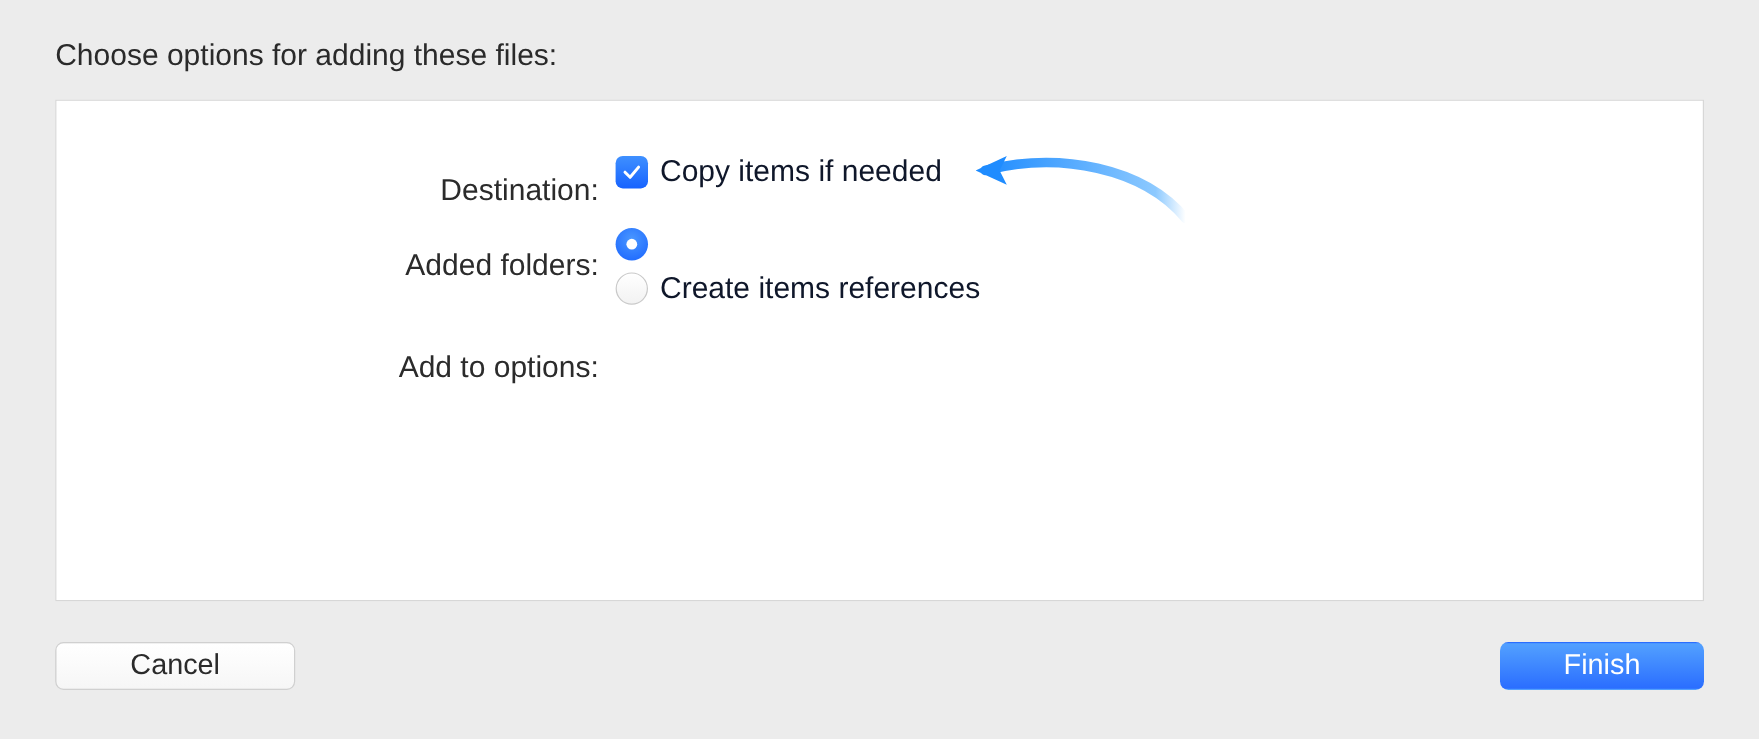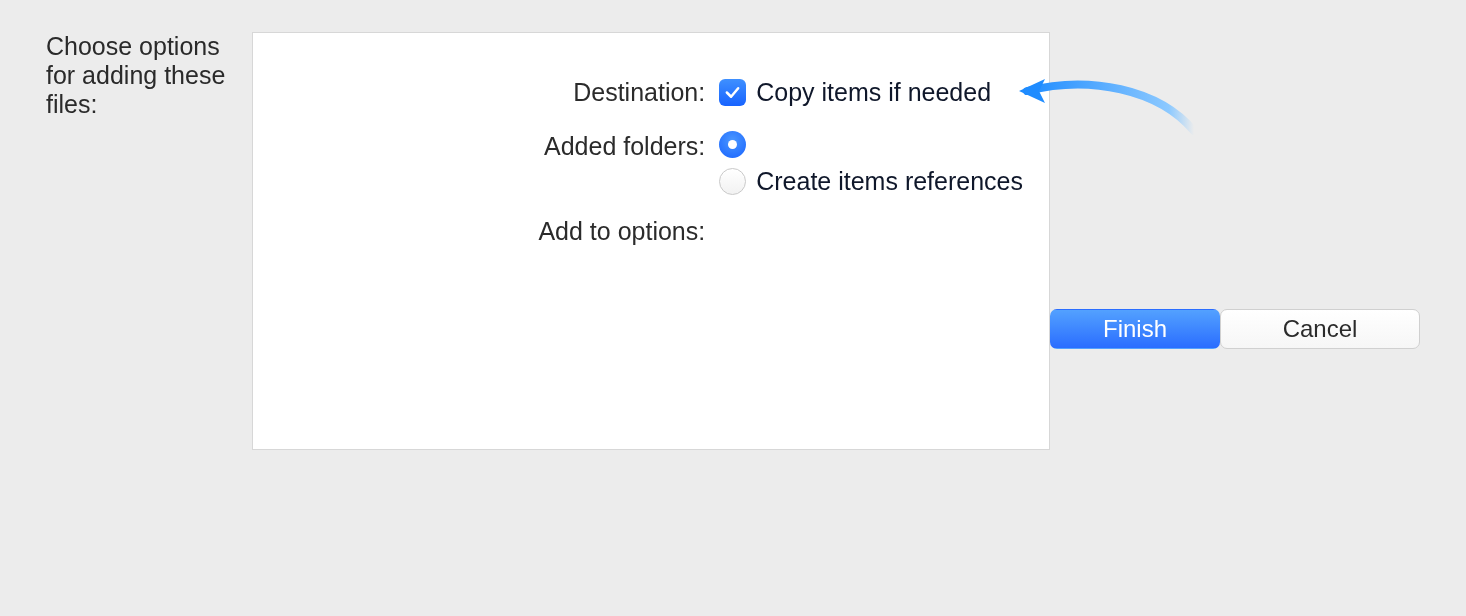--- a/index.html
+++ b/index.html
@@ -8,21 +8,21 @@
     height: 616px;
     font-family: -apple-system, "Helvetica Neue", Arial, sans-serif;
     background: #ececec;
     color: #2c2c2c;
   }
   .sheet {
     padding: 32px 46px 24px 46px;
     width: 100%;
     height: 100%;
     display: flex;
-    flex-direction: row;
+    flex-direction: column;
   }
   .title {
     font-size: 25px;
     font-weight: 400;
     color: #2a2a2a;
     margin-bottom: 22px;
   }
   .panel {
     background: #ffffff;
     border: 1px solid #d7d7d7;
@@ -35,20 +35,21 @@
     align-items: flex-start;
     margin-bottom: 10px;
   }
   .label-col {
     width: 440px;
     text-align: right;
     padding-right: 14px;
     font-size: 25px;
     color: #2b2b2b;
     line-height: 30px;
+    margin-top: 16px;
   }
   .ctrl-col {
     flex: 1;
     font-size: 25px;
     color: #0f172a;
     position: relative;
   }
   .opt {
     display: flex;
     align-items: center;
@@ -192,17 +193,17 @@
       </div>
     </div>
 
     <div class="row" style="margin-top:12px;">
       <div class="label-col">Add to options:</div>
     </div>
 
   </div>
 
   <div class="buttons">
+    <button class="btn btn-default">Cancel</button>
     <button class="btn btn-primary">Finish</button>
-    <button class="btn btn-default">Cancel</button>
   </div>
 
 </div>
 
 </body></html>

